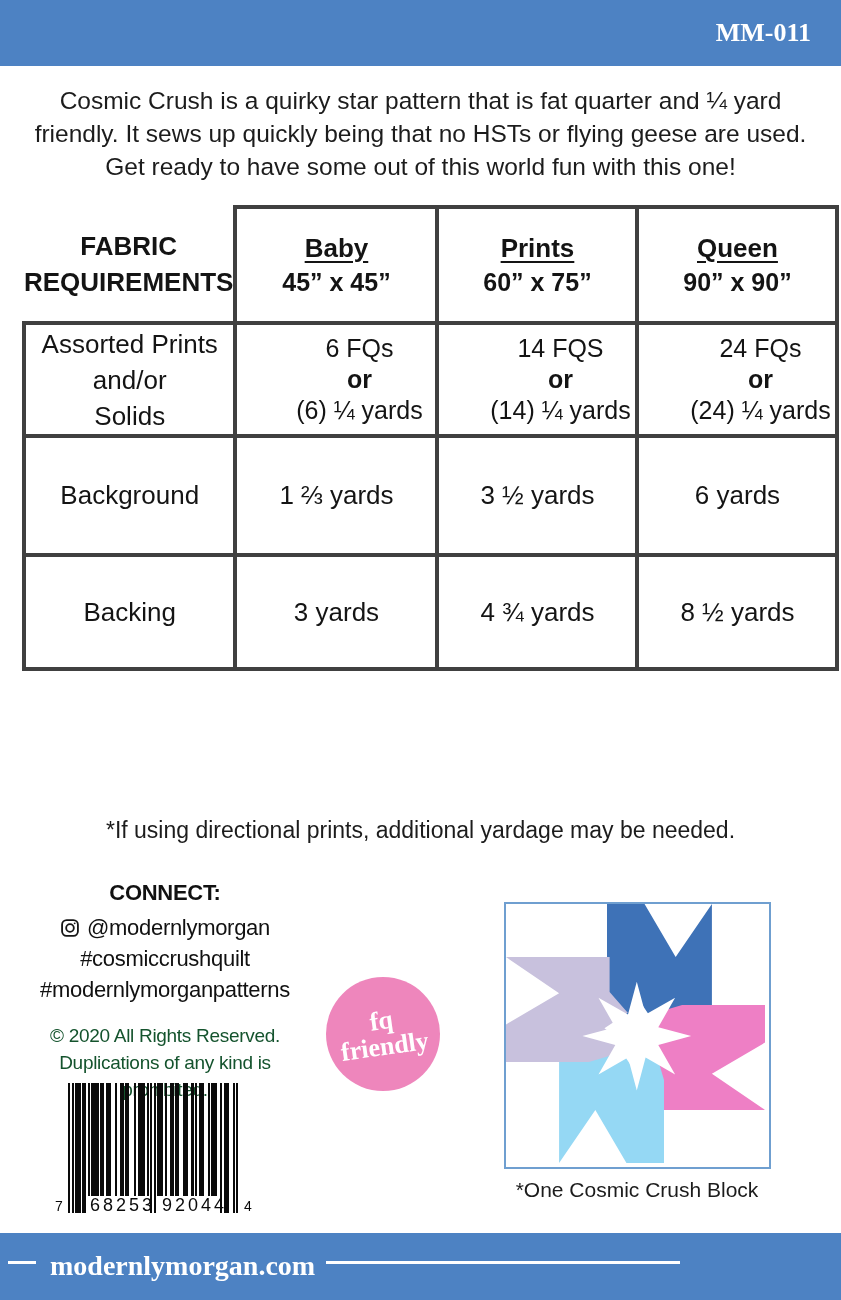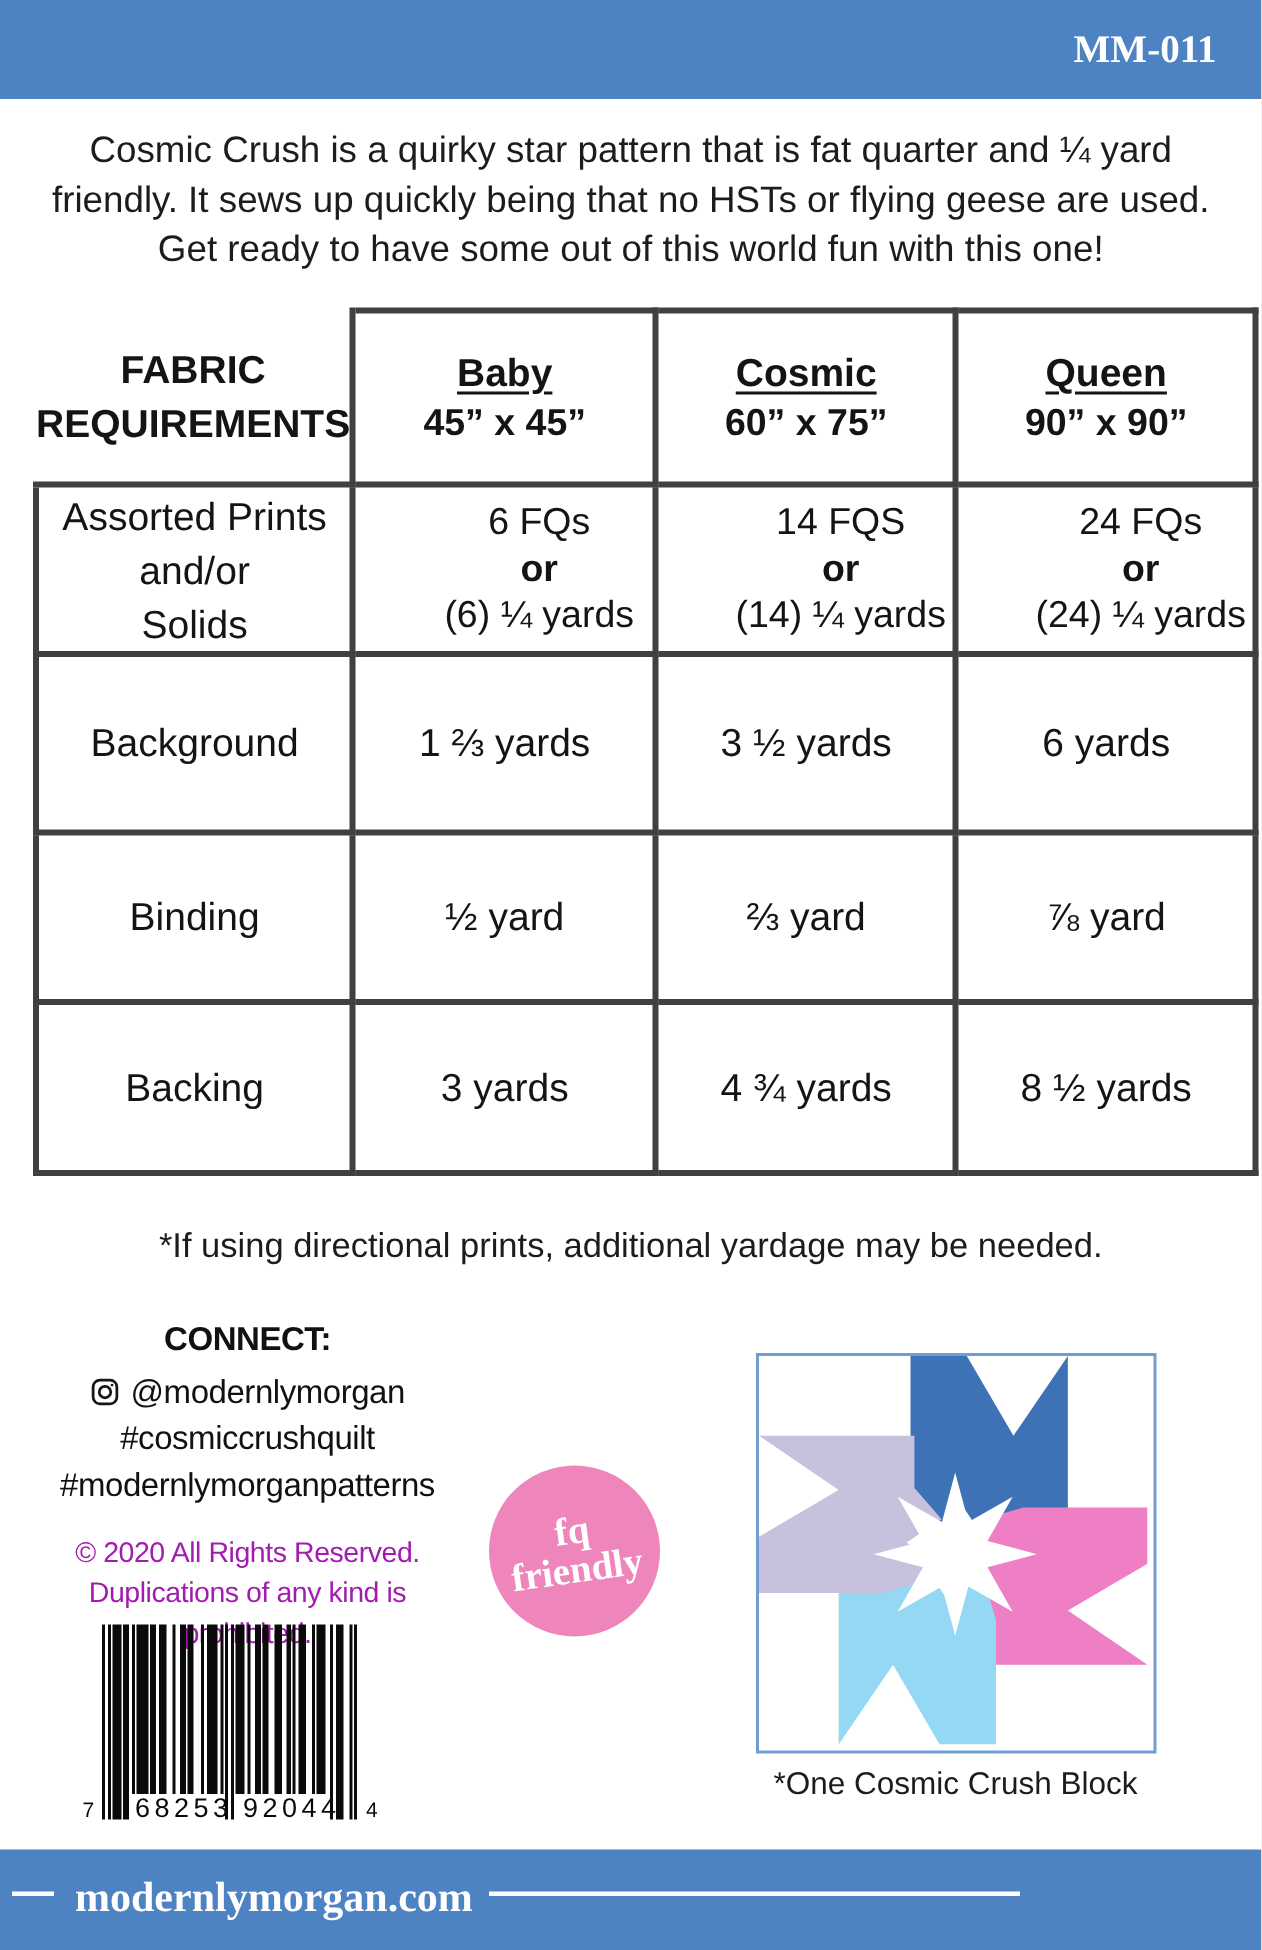--- a/index.html
+++ b/index.html
@@ -36,21 +36,21 @@
   .orline{font-weight:bold;}
   .footnote{position:absolute;top:817px;left:0;width:841px;text-align:center;font-size:23px;color:#1c1c1c;}
 
   
   .connect{position:absolute;left:15px;top:880px;width:300px;text-align:center;
            letter-spacing:-0.3px;color:#111;}
   .connect .title{font-weight:bold;font-size:22px;margin-bottom:6px;}
   .connect .line{font-size:22px;line-height:31px;}
   .ig-row{display:flex;align-items:center;justify-content:center;gap:7px;}
   .copyright{position:absolute;left:15px;top:1022px;width:300px;text-align:center;
-             font-size:19px;line-height:27px;letter-spacing:-0.3px;color:#a21caf;}
+             font-size:19px;line-height:27px;letter-spacing:-0.3px;color:#14532d;}
 
   
   .barcode{position:absolute;left:55px;top:1083px;width:200px;height:135px;}
   .bars{position:absolute;left:13px;top:0;width:170px;height:130px;}
   .bars div{position:absolute;top:0;background:#0a0a0a;}
   .bc-digit{position:absolute;font-size:14px;color:#0a0a0a;}
   .bc-sys{left:0;top:115px;}
   .bc-check{left:189px;top:115px;}
   .bc-group{position:absolute;top:112px;font-size:18px;letter-spacing:3px;color:#0a0a0a;}
   .bc-left{left:35px;width:62px;text-align:center;}
@@ -88,21 +88,21 @@
         <tr class="r0">
       <td class="c0 corner">
         <div class="lbl">FABRIC</div>
         <div class="lbl">REQUIREMENTS</div>
       </td>
       <td class="c1">
         <div class="colname">Baby</div>
         <div class="size-line">45” x 45”</div>
       </td>
       <td class="c2">
-        <div class="colname">Cosmic</div>
+        <div class="colname">Prints</div>
         <div class="size-line">60” x 75”</div>
       </td>
       <td class="c3">
         <div class="colname">Queen</div>
         <div class="size-line">90” x 90”</div>
       </td>
     </tr>
     <tr class="r1">
       <td>
         <div class="lbl">Assorted Prints</div>
@@ -123,26 +123,20 @@
         <div class="cellline">24 FQs</div>
         <div class="cellline orline">or</div>
         <div class="cellline">(24) ¼ yards</div>
       </td>
     </tr>
     <tr class="r2">
       <td>Background</td>
       <td>1 ⅔ yards</td>
       <td>3 ½ yards</td>
       <td>6 yards</td>
-    </tr>
-    <tr class="r3">
-      <td>Binding</td>
-      <td>½ yard</td>
-      <td>⅔ yard</td>
-      <td>⅞ yard</td>
     </tr>
     <tr class="r4">
       <td>Backing</td>
       <td>3 yards</td>
       <td>4 ¾ yards</td>
       <td>8 ½ yards</td>
     </tr>
   </tbody>
     </table>
 

